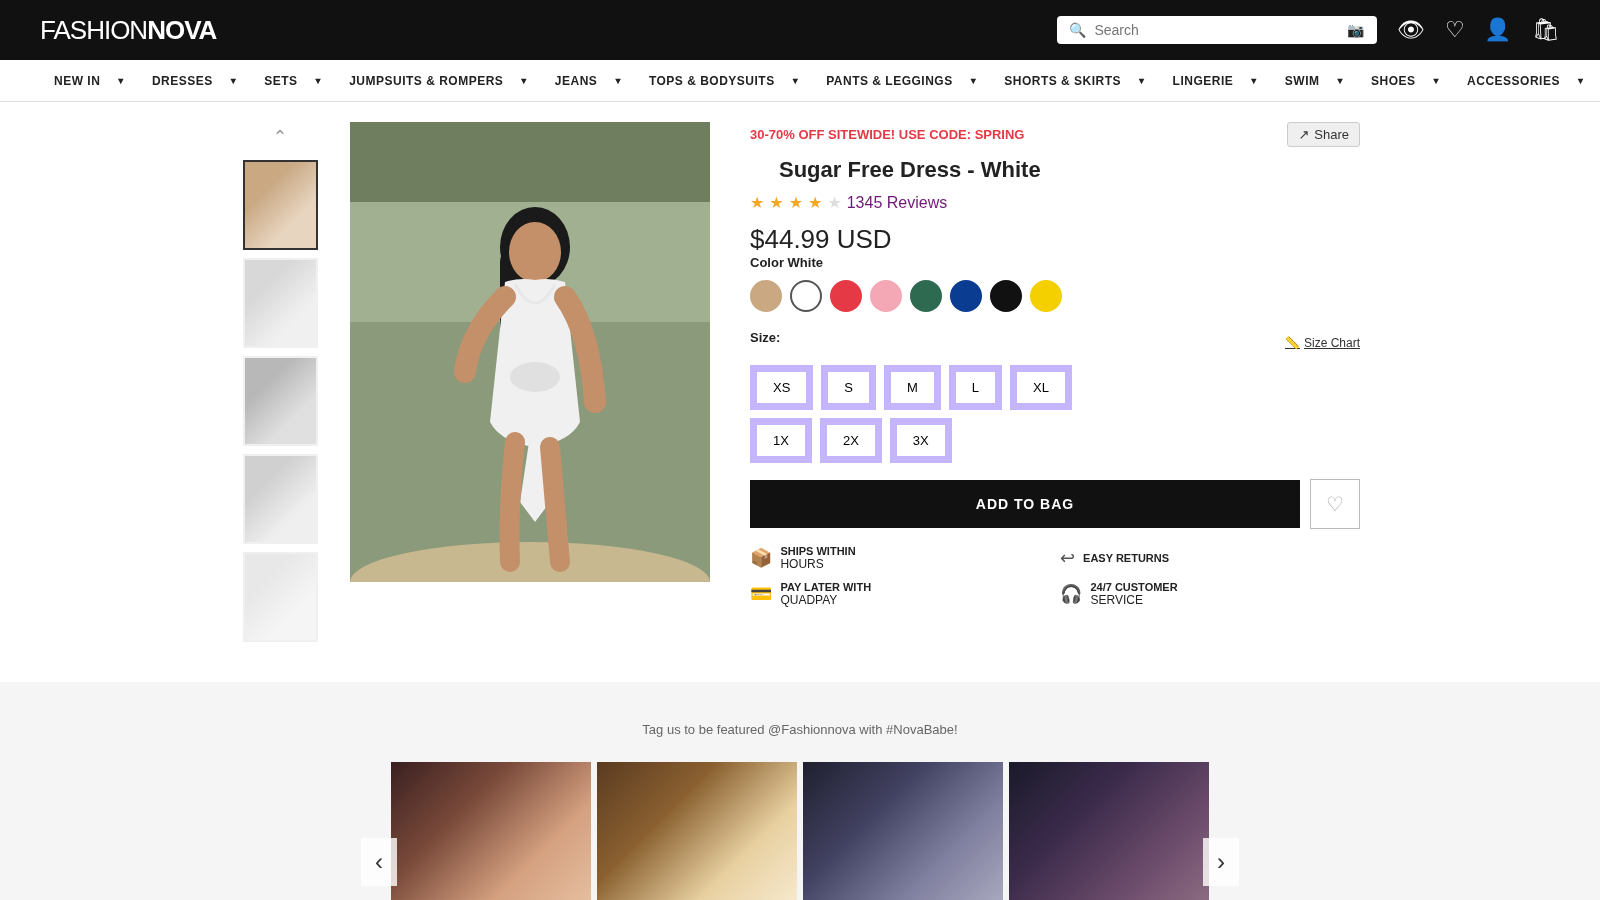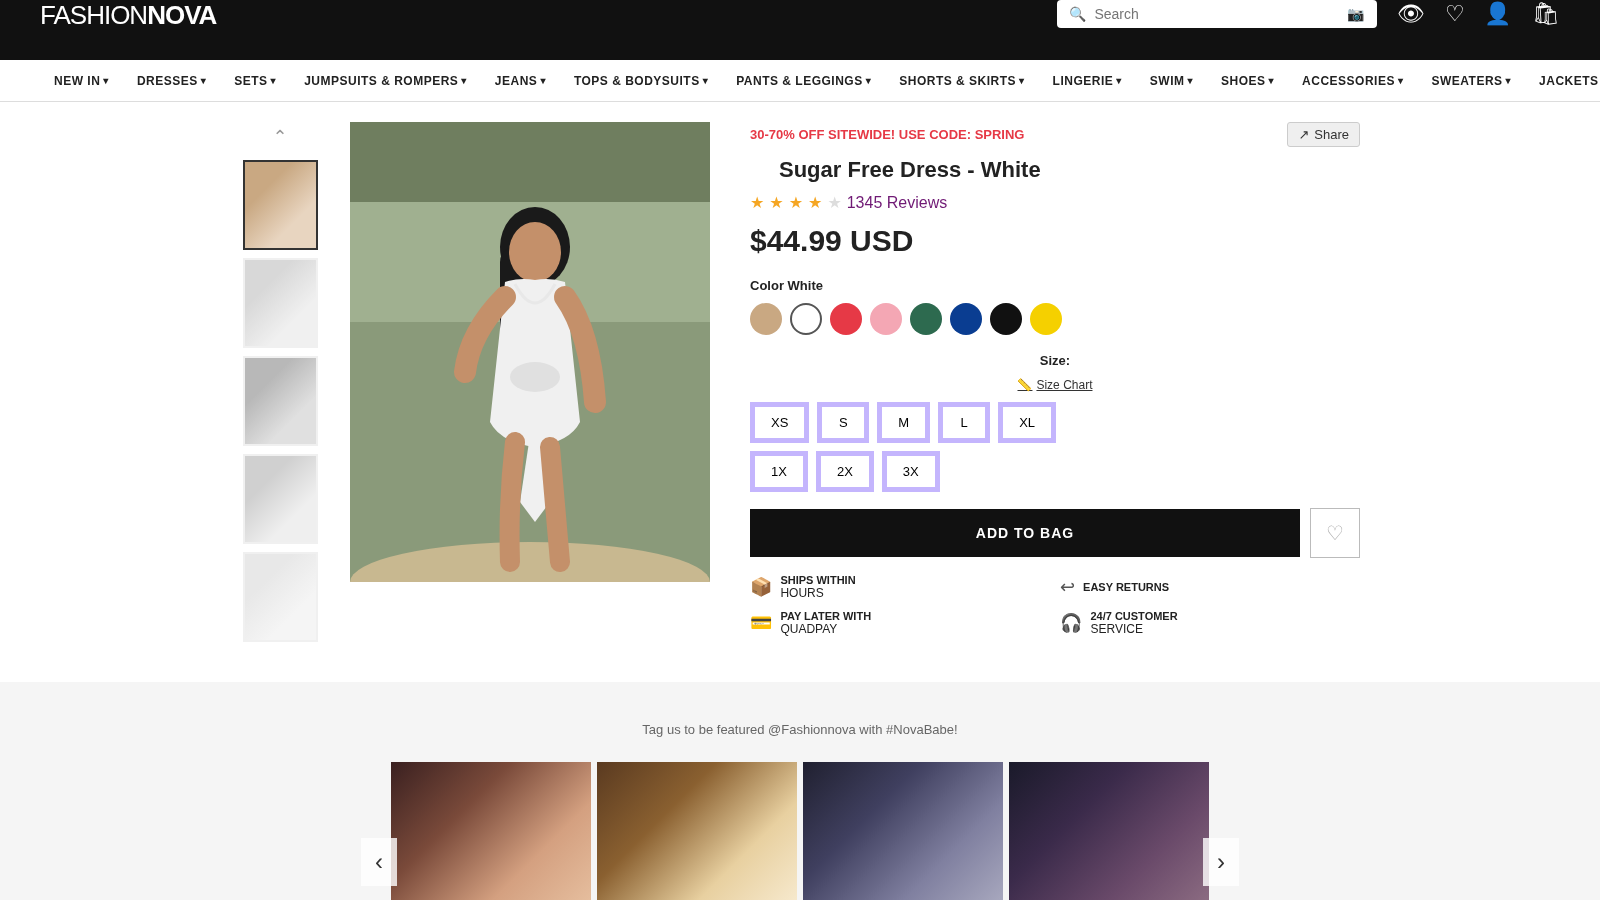--- a/index.html
+++ b/index.html
@@ -2,21 +2,21 @@
 <html><head>
   <meta charset="utf-8">
   <style>
     * { margin: 0; padding: 0; box-sizing: border-box; }
     body { font-family: Arial, sans-serif; font-size: 14px; color: #222; background: #fff; width: 1600px; }
 
     
     .header {
       background: #111;
       display: flex;
-      align-items: flex-start;
+      align-items: center;
       padding: 0 40px;
       height: 60px;
       justify-content: space-between;
     }
     .logo {
       color: #fff;
       font-size: 26px;
       font-weight: 900;
       letter-spacing: -1px;
     }
@@ -61,21 +61,21 @@
       padding: 0 14px;
       height: 42px;
       display: flex;
       align-items: center;
       font-size: 12px;
       font-weight: 700;
       text-transform: uppercase;
       letter-spacing: 0.5px;
       cursor: pointer;
       white-space: nowrap;
-      gap: 3px;
+      gap: 18px;
     }
     .nav-arrow {
       font-size: 10px;
     }
 
     
     .main {
       display: flex;
       padding: 20px 40px;
       gap: 30px;
@@ -175,23 +175,23 @@
     .stars {
       display: flex;
       align-items: center;
       gap: 5px;
       margin-bottom: 12px;
     }
     .star { color: #f5a623; font-size: 16px; }
     .star-empty { color: #ddd; font-size: 16px; }
     .review-count { color: #701a75; font-size: 16px; cursor: pointer; }
     .price {
-      font-size: 30px;
-      font-weight: 700;
-      margin-bottom: 20px;
+      font-size: 26px;
+      font-weight: 400;
+      margin-bottom: 0;
     }
     .quadpay-line {
       display: flex;
       align-items: center;
       gap: 5px;
       font-size: 13px;
       margin-bottom: 18px;
     }
     .quadpay-badge {
       background: #4a90d9;
@@ -235,39 +235,38 @@
     .swatch.blue { background: #0a3d91; }
     .swatch.black { background: #111; }
     .swatch.yellow { background: #f5d000; }
 
     
     .size-header {
       display: flex;
       align-items: center;
       justify-content: space-between;
       margin-bottom: 10px;
-      flex-direction: column;
     }
     .size-chart-link {
       display: flex;
       align-items: center;
       gap: 4px;
       font-size: 12px;
       color: #333;
       cursor: pointer;
       text-decoration: underline;
     }
     .size-buttons {
       display: flex;
       flex-wrap: wrap;
       gap: 8px;
       margin-bottom: 8px;
     }
     .size-btn {
-      border: 5px solid #c4b5fd;
+      border: 7px solid #c4b5fd;
       background: #fff;
       padding: 8px 16px;
       font-size: 13px;
       cursor: pointer;
       min-width: 52px;
       text-align: center;
     }
 
     
     .add-row {

